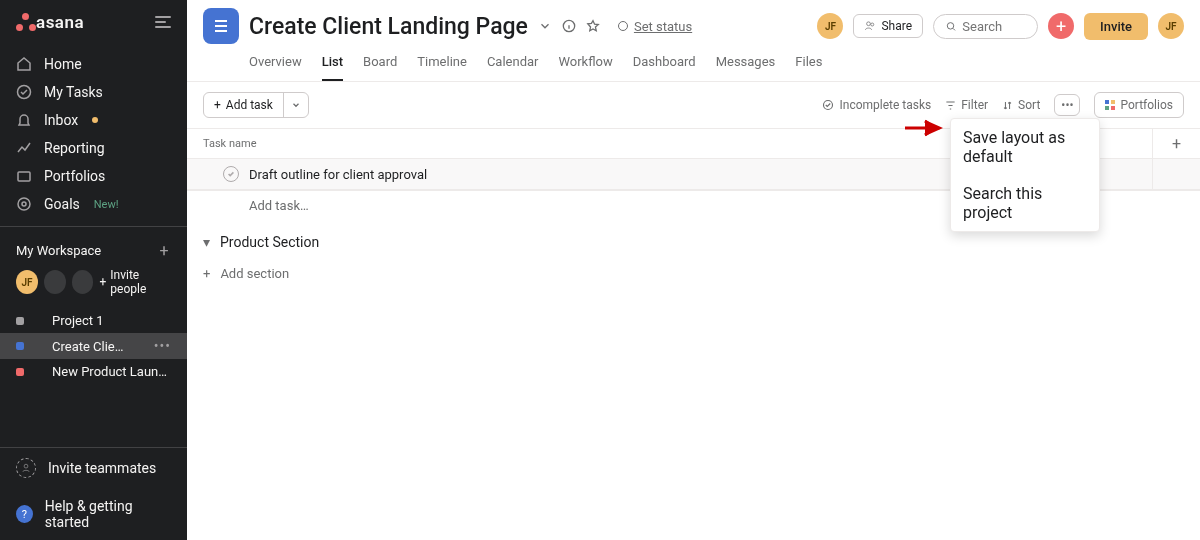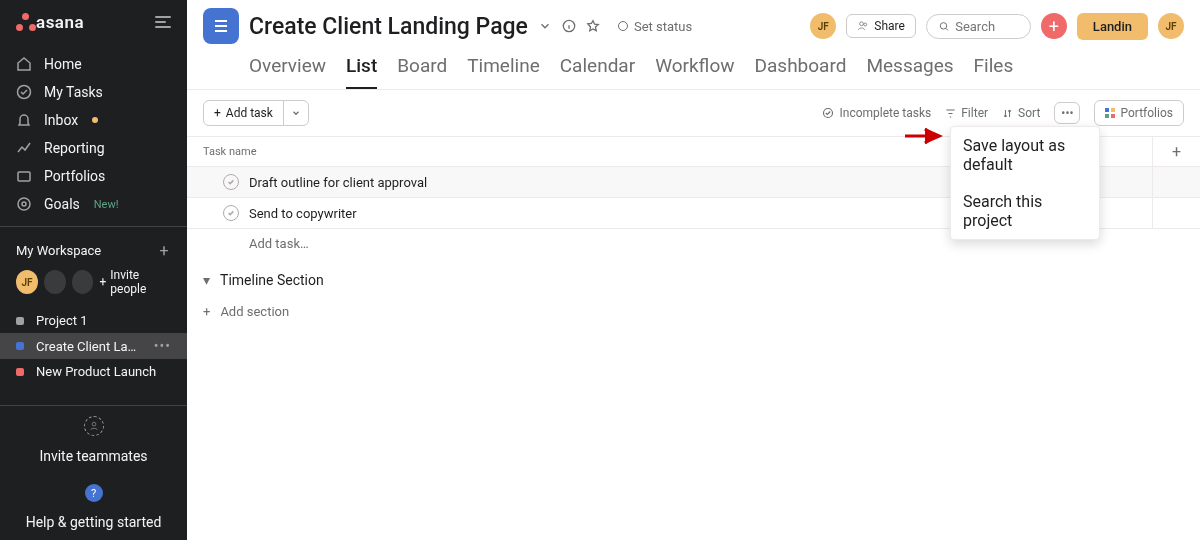--- a/index.html
+++ b/index.html
@@ -24,51 +24,51 @@
 .nav-icon svg { stroke: #a2a0a2; fill: none; stroke-width: 1.5; }
 .dot-orange { width: 6px; height: 6px; border-radius: 50%; background: #f1bd6c; margin-left: 2px; }
 .new-badge { color: #5da283; font-size: 11px; margin-left: 2px; }
 .sb-workspace { padding: 12px 0 0 0; }
 .ws-header { display: flex; align-items: center; justify-content: space-between; padding: 4px 16px 10px 16px; font-size: 13px; color: #f5f4f3; }
 .plus-sm { width: 14px; height: 14px; cursor: pointer; color: #a2a0a2; font-size: 16px; line-height: 14px; text-align: center; }
 .ws-members { display: flex; align-items: center; gap: 6px; padding: 0 16px 12px 16px; }
 .avatar { width: 24px; height: 24px; border-radius: 50%; background: #f1bd6c; color: #5a3e00; font-size: 10px; font-weight: 600; display: flex; align-items: center; justify-content: center; }
 .avatar.dark { background: #3a3b3d; }
 .invite-link { display: flex; align-items: center; gap: 4px; font-size: 12px; color: #f5f4f3; cursor: pointer; }
-.proj-item { display: flex; align-items: center; gap: 12px; padding: 5px 16px; font-size: 13px; cursor: pointer; color: #f5f4f3; position: relative; }
+.proj-item { display: flex; align-items: center; gap: 28px; padding: 5px 16px; font-size: 13px; cursor: pointer; color: #f5f4f3; position: relative; }
 .proj-item.active { background: #454547; }
 .proj-dot { width: 8px; height: 8px; border-radius: 2px; }
 .proj-name { flex: 1; white-space: nowrap; overflow: hidden; text-overflow: ellipsis; }
 .proj-more { color: #a2a0a2; font-size: 14px; letter-spacing: 1px; }
 .sb-bottom { margin-top: auto; border-top: 1px solid #424244; }
-.sb-bottom .nav-item { padding: 10px 16px; flex-direction: column; }
+.sb-bottom .nav-item { padding: 10px 16px; }
 .help-icon { width: 18px; height: 18px; border-radius: 50%; background: #4573d2; color: #fff; font-size: 11px; display: flex; align-items: center; justify-content: center; }
 .team-icon { width: 20px; height: 20px; border-radius: 50%; border: 1.5px dashed #a2a0a2; display: flex; align-items: center; justify-content: center; }
 .team-icon svg { width: 10px; height: 10px; }
 
 .main { flex: 1; display: flex; flex-direction: column; }
 .header { padding: 8px 16px 0 16px; border-bottom: 1px solid #edeae9; }
 .header-top { display: flex; align-items: center; gap: 10px; }
 .proj-icon { width: 36px; height: 36px; border-radius: 8px; background: #4573d2; display: flex; align-items: center; justify-content: center; }
 .proj-icon svg { stroke: #fff; fill: none; stroke-width: 2; }
 .title-area { display: flex; align-items: center; gap: 10px; }
 .proj-title { font-size: 23px; font-weight: 500; color: #1e1f21; }
 .title-icon { color: #6d6e6f; cursor: pointer; display: flex; }
 .title-icon svg { width: 14px; height: 14px; stroke: currentColor; fill: none; stroke-width: 1.5; }
-.set-status { display: flex; align-items: center; gap: 6px; color: #6d6e6f; font-size: 13px; cursor: pointer; margin-left: 8px; }
+.set-status { display: flex; align-items: center; gap: 6px; color: #6d6e6f; font-size: 13px; cursor: pointer; margin-left: 8px; text-decoration: underline; }
 .status-circle { width: 10px; height: 10px; border: 1.5px solid #6d6e6f; border-radius: 50%; }
 .header-right { margin-left: auto; display: flex; align-items: center; gap: 10px; }
 .avatar-sm { width: 26px; height: 26px; border-radius: 50%; background: #f1bd6c; color: #5a3e00; font-size: 10px; font-weight: 600; display: flex; align-items: center; justify-content: center; }
 .share-btn { border: 1px solid #cfcbcb; border-radius: 6px; padding: 4px 10px; font-size: 12px; color: #1e1f21; background: #fff; display: flex; align-items: center; gap: 5px; cursor: pointer; }
 .search-box { border: 1px solid #cfcbcb; border-radius: 14px; padding: 4px 12px; width: 105px; display: flex; align-items: center; gap: 6px; font-size: 13px; color: #6d6e6f; }
 .search-box input { border: none; outline: none; width: 100%; font-size: 13px; color: #1e1f21; background: transparent; }
 .add-btn { width: 26px; height: 26px; border-radius: 50%; background: #f06a6a; color: #fff; font-size: 18px; display: flex; align-items: center; justify-content: center; cursor: pointer; }
 .upgrade-btn { background: #f1bd6c; color: #1e1f21; border: none; border-radius: 6px; padding: 6px 16px; font-size: 13px; font-weight: 500; cursor: pointer; }
 .tabs { display: flex; gap: 20px; margin-left: 46px; margin-top: 4px; }
-.tab { font-size: 19px; color: #6d6e6f; padding: 6px 0 10px 0; cursor: pointer; border-bottom: 2px solid transparent; }
+.tab { font-size: 13px; color: #6d6e6f; padding: 6px 0 10px 0; cursor: pointer; border-bottom: 2px solid transparent; }
 .tab.active { color: #1e1f21; font-weight: 500; border-bottom-color: #1e1f21; }
 
 .toolbar { display: flex; align-items: center; padding: 10px 16px; border-bottom: 1px solid #edeae9; position: relative; }
 .add-task-btn { display: flex; border: 1px solid #cfcbcb; border-radius: 6px; overflow: hidden; font-size: 12px; color: #1e1f21; }
 .add-task-main { padding: 5px 10px; display: flex; align-items: center; gap: 5px; cursor: pointer; border-right: 1px solid #cfcbcb; }
 .add-task-drop { padding: 5px 7px; cursor: pointer; display: flex; align-items: center; }
 .toolbar-right { margin-left: auto; display: flex; align-items: center; gap: 14px; font-size: 12px; color: #6d6e6f; }
 .tb-item { display: flex; align-items: center; gap: 5px; cursor: pointer; }
 .tb-more { border: 1px solid #cfcbcb; border-radius: 6px; padding: 3px 6px; cursor: pointer; }
 .customize-btn { border: 1px solid #cfcbcb; border-radius: 6px; padding: 5px 10px; display: flex; align-items: center; gap: 5px; cursor: pointer; }
@@ -264,21 +264,21 @@
           <span>Share</span>
         </button>
         <div class="search-box">
           <svg width="13" height="13" viewBox="0 0 16 16" stroke="#6d6e6f" fill="none" stroke-width="1.5">
               <circle cx="7" cy="7" r="5"></circle>
               <path d="M11 11l3 3"></path>
             </svg>
           <input placeholder="Search" style="">
         </div>
         <span class="add-btn">+</span>
-        <button class="upgrade-btn">Landin</button>
+        <button class="upgrade-btn">Invite</button>
         <span class="avatar-sm">JF</span>
       </div>
     </div>
     <div class="tabs">
       <div class="tab">Overview</div>
       <div class="tab active">List</div>
       <div class="tab">Board</div>
       <div class="tab">Timeline</div>
       <div class="tab">Calendar</div>
       <div class="tab">Workflow</div>
@@ -363,35 +363,27 @@
             <path d="M2 5l2 2 4-4"></path>
           </svg>
         </span>
       <span>Draft outline for client approval</span>
     </div>
     <div class="task-cell"></div>
     <div class="task-cell"></div>
     <div class="task-cell last"></div>
   </div>
   <div class="task-row">
-    <div class="task-main">
-      <span class="check-circle">
-          <svg viewBox="0 0 10 10">
-            <path d="M2 5l2 2 4-4"></path>
-          </svg>
-        </span>
-      <span>Send to copywriter</span>
-    </div>
     <div class="task-cell"></div>
     <div class="task-cell"></div>
     <div class="task-cell last"></div>
   </div>
   <div class="add-task-row">Add task…</div>
 
   <div class="section-row">
     <span class="section-caret">▾</span>
-    <span>Timeline Section</span>
+    <span>Product Section</span>
   </div>
   <div class="add-section">
     <span>+</span>
     <span>Add section</span>
   </div>
 </div>
 
 </body></html>

